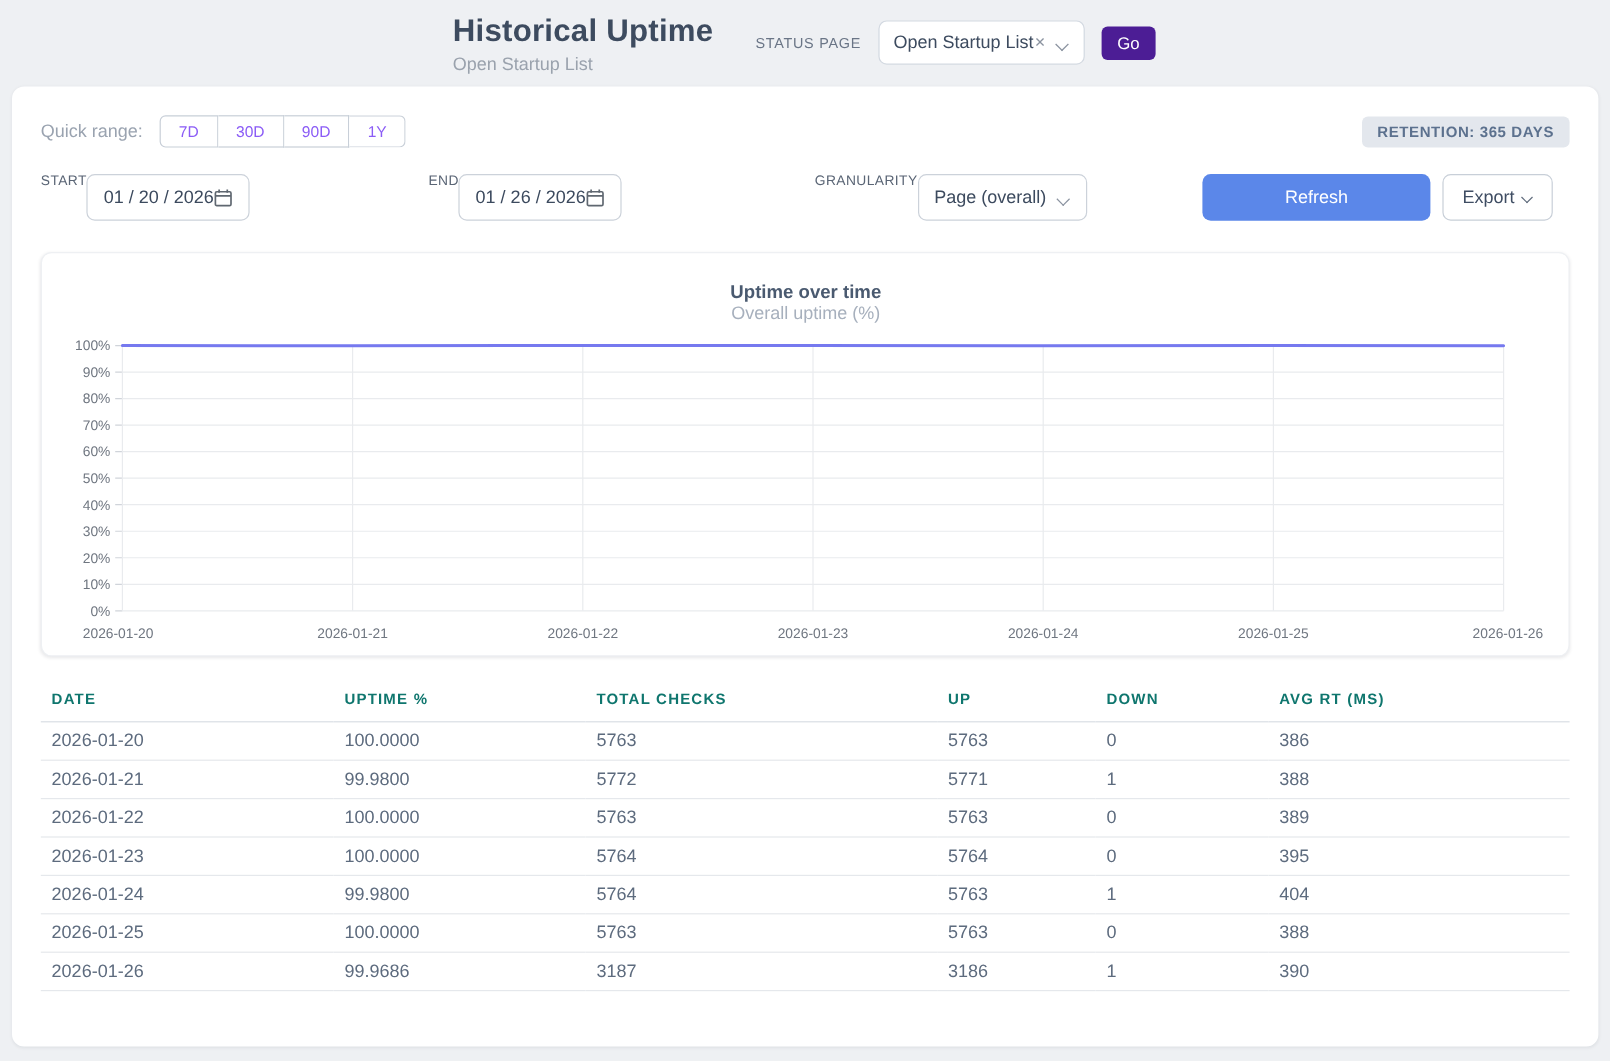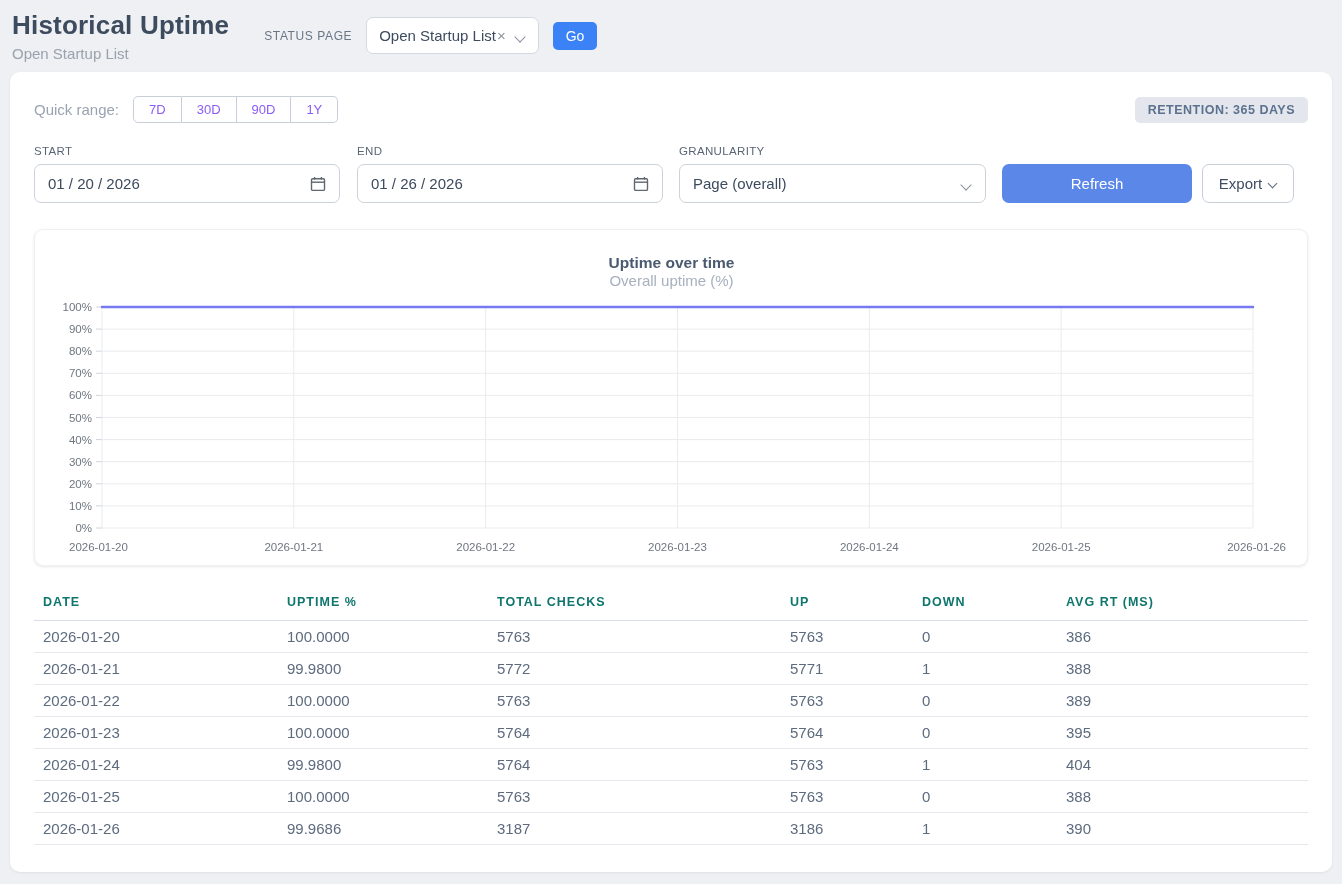--- a/index.html
+++ b/index.html
@@ -1,44 +1,44 @@
 <!DOCTYPE html>
 <html><head>
 <meta charset="utf-8">
 <style>
   * { margin:0; padding:0; box-sizing:border-box; }
   html,body { width:1342px; height:884px; overflow:hidden; background:#eef0f3;
     font-family:"Liberation Sans", sans-serif; color:#3d4b5f; }
 
   
-  .page-header { display:flex; justify-content:flex-start; align-items:flex-start; padding:10px 14px 0 12px; height:72px;gap:35px; }
+  .page-header { display:flex; justify-content:center; align-items:flex-start; padding:10px 14px 0 12px; height:72px;gap:35px; }
   .title { font-size:26px; font-weight:700; color:#3d4b5f; letter-spacing:.2px; }
   .subtitle { font-size:15px; color:#9aa2ad; margin-top:4px; }
   .hdr-right { display:flex; align-items:center; gap:14px; margin-top:7px; }
   .small-caps-label { font-size:12px; letter-spacing:.05em; color:#6a7586; font-weight:500; }
   .status-select { display:flex; align-items:center; background:#fff; border:1px solid #d3d9e1; border-radius:7px; height:37px; padding:0 12px; font-size:15px; color:#3d4b5f; cursor:pointer; }
   .status-select .clear-x { color:#8b93a0; margin-left:1px; font-size:15px; }
   .chev { display:inline-block; width:10px; height:10px; margin-left:10px; position:relative; }
   .chev::before { content:""; position:absolute; left:0; top:2px; width:7px; height:7px; border-right:1.6px solid #8b93a0; border-bottom:1.6px solid #8b93a0; transform:rotate(45deg); }
-  .go-btn { background:#3b82f6; color:#fff; border:none; border-radius:5px; height:28px; padding:0 13px; font-size:14px; cursor:pointer; }
+  .go-btn { background:#4c1d95; color:#fff; border:none; border-radius:5px; height:28px; padding:0 13px; font-size:14px; cursor:pointer; }
 
   
   .main-card { margin:0 10px; width:1322px; height:800px; background:#fff; border-radius:10px; box-shadow:0 1px 3px rgba(16,24,40,.07); padding:24px; }
 
   .row-quick { display:flex; justify-content:space-between; align-items:center; }
   .quick-left { display:flex; align-items:center; gap:14px; }
   .quick-label { font-size:15px; color:#9aa3b0;text-align:right; }
   .seg-group { display:flex; }
   .seg-btn { background:#fff; border:1px solid #c8cfd8; border-left-width:0; height:27px; padding:0 15px; font-size:13px; color:#8b5cf6; font-weight:500; cursor:pointer; }
   .seg-btn:first-child { border-left-width:1px; border-radius:5px 0 0 5px; }
   .seg-btn:last-child { border-radius:0 5px 5px 0; }
   .retention-badge { background:#e3e7ed; color:#5c718e; font-size:12.5px; font-weight:600; letter-spacing:.04em; border-radius:5px; padding:6px 13px; }
 
   .row-filters { display:flex; margin-top:22px; align-items:flex-end; }
-  .field { display:flex; flex-direction:column; }
+  .field { display:flex; flex-direction:row; }
   .field-label { font-size:11.5px; color:#5a6575; letter-spacing:.03em; margin-bottom:7px; font-weight:500; }
   .input-box { display:flex; align-items:center; justify-content:space-between; background:#fff; border:1px solid #ccd2da; border-radius:7px; height:39px; padding:0 13px; font-size:15px; color:#3c4a5e; cursor:text; }
   .w-start { width:306px; margin-right:17px; }
   .w-end { width:306px; margin-right:16px; }
   .w-gran { width:307px; margin-right:16px; }
   .cal-icon { width:16px; height:16px; cursor:pointer; }
   .select-box { cursor:pointer; }
   .refresh-btn { width:190px; height:39px; background:#5b87e9; border:none; border-radius:7px; color:#fff; font-size:15px; cursor:pointer; margin-right:10px; }
   .export-btn { width:92px; height:39px; background:#fff; border:1px solid #c8cfd8; border-radius:7px; color:#3f4d63; font-size:15px; cursor:pointer; display:flex; align-items:center; justify-content:center; gap:6px; }
   .chev-sm { display:inline-block; width:9px; height:9px; position:relative; }

